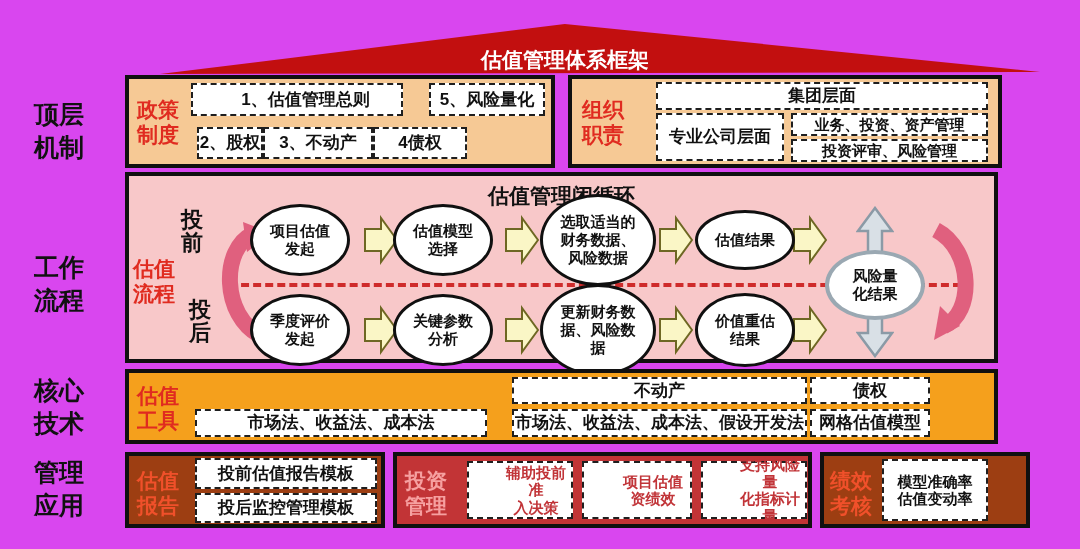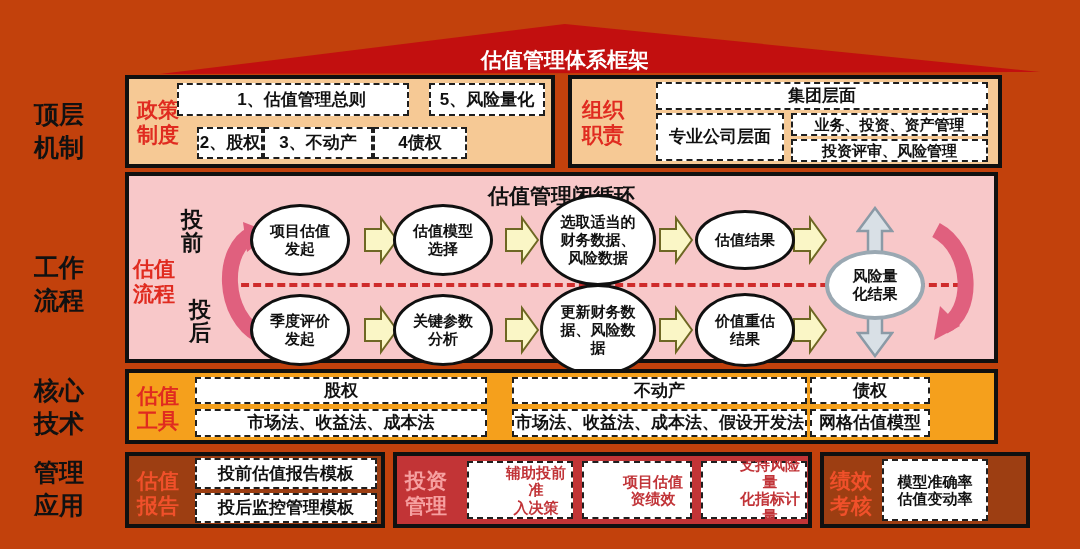--- a/index.html
+++ b/index.html
@@ -1,16 +1,16 @@
 <!DOCTYPE html>
 <html><head>
 <meta charset="utf-8">
 <style>
   html,body{margin:0;padding:0;background:#fff;}
-  .stage{position:relative;width:1080px;height:549px;background:#c2410c;overflow:hidden;
+  .stage{position:relative;width:1080px;height:549px;background:#d946ef;overflow:hidden;
          font-family:"Liberation Sans","DejaVu Sans",sans-serif;color:#111;}
   .abs{position:absolute;}
   .panel{position:absolute;border:4px solid #101010;box-sizing:border-box;}
   .rl{position:absolute;font-weight:bold;color:#e02b20;font-size:21px;line-height:1.2;
       white-space:pre-line;text-align:center;}
   .side{position:absolute;left:34px;width:92px;text-align:left;font-weight:bold;
         font-size:25px;line-height:1.3;color:#111;white-space:pre-line;}
   .dbox{position:absolute;background:#fff;border:2px dashed #1f1f1f;box-sizing:border-box;
         display:flex;align-items:center;justify-content:center;font-weight:bold;color:#111;
         text-align:center;font-size:17px;line-height:1.15;white-space:pre-line;}
@@ -44,21 +44,21 @@
   <div class="side" style="top:251px;">工作
 流程</div>
   <div class="side" style="top:374px;">核心
 技术</div>
   <div class="side" style="top:456px;">管理
 应用</div>
 
   <div class="panel" style="left:125px;top:75px;width:430px;height:93px;background:#f6c995;">
     <div class="rl" style="left:8px;top:18px;">政策
 制度</div>
-    <div class="dbox" style="left:48px;top:4px;width:232px;height:33px;padding-left:17px;">1、估值管理总则</div>
+    <div class="dbox" style="left:62px;top:4px;width:212px;height:33px;padding-left:17px;">1、估值管理总则</div>
     <div class="dbox" style="left:300px;top:4px;width:116px;height:33px;">5、风险量化</div>
     <div class="dbox" style="left:68px;top:48px;width:66px;height:32px;">2、股权</div>
     <div class="dbox" style="left:134px;top:48px;width:110px;height:32px;">3、不动产</div>
     <div class="dbox" style="left:244px;top:48px;width:94px;height:32px;">4债权</div>
   </div>
 
   <div class="panel" style="left:568px;top:75px;width:434px;height:93px;background:#f6c995;">
     <div class="rl" style="left:10px;top:18px;">组织
 职责</div>
     <div class="dbox" style="left:84px;top:3px;width:332px;height:28px;">集团层面</div>
@@ -137,21 +137,20 @@
     <div class="ell" style="left:566px;top:117px;width:100px;height:74px;">价值重估
 结果</div>
 
     <div class="ell" style="left:696px;top:74px;width:100px;height:70px;border:4px solid #9aa8b2;">风险量
 化结果</div>
   </div>
 
   <div class="panel" style="left:125px;top:369px;width:873px;height:75px;background:#f5a01c;">
     <div class="rl" style="left:8px;top:10px;">估值
 工具</div>
-    <div class="dbox" style="left:66px;top:4px;width:292px;height:27px;">股权</div>
     <div class="dbox" style="left:66px;top:36px;width:292px;height:28px;">市场法、收益法、成本法</div>
     <div class="dbox" style="left:383px;top:4px;width:295px;height:27px;">不动产</div>
     <div class="dbox" style="left:681px;top:4px;width:120px;height:27px;">债权</div>
     <div class="dbox" style="left:383px;top:36px;width:295px;height:28px;">市场法、收益法、成本法、假设开发法</div>
     <div class="dbox" style="left:681px;top:36px;width:120px;height:28px;">网格估值模型</div>
   </div>
 
   <div class="panel" style="left:125px;top:452px;width:260px;height:76px;background:#9d3e12;">
     <div class="rl" style="left:8px;top:12px;color:#f0502a;">估值
 报告</div>

